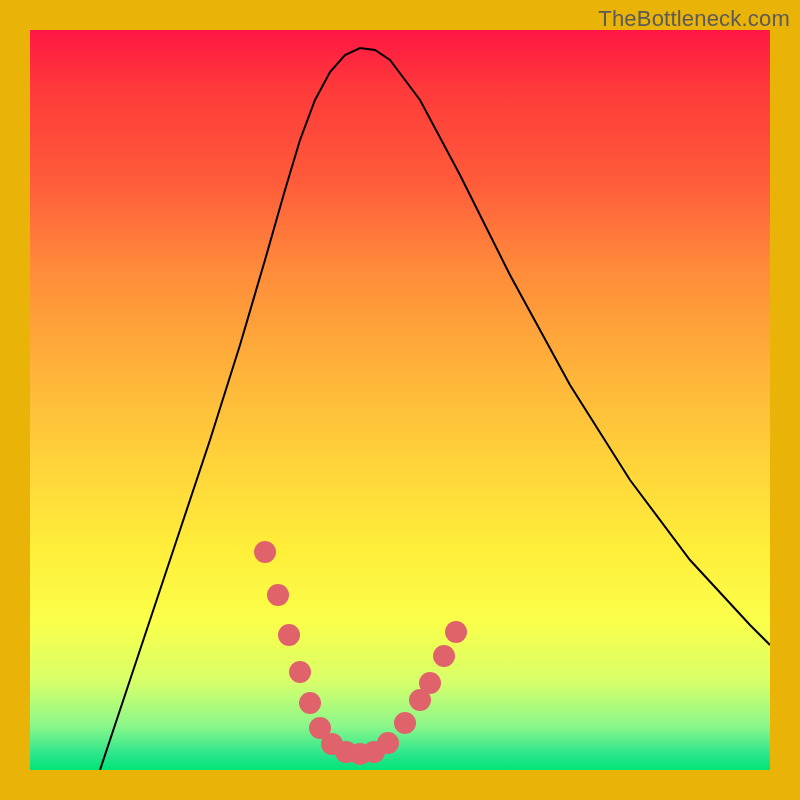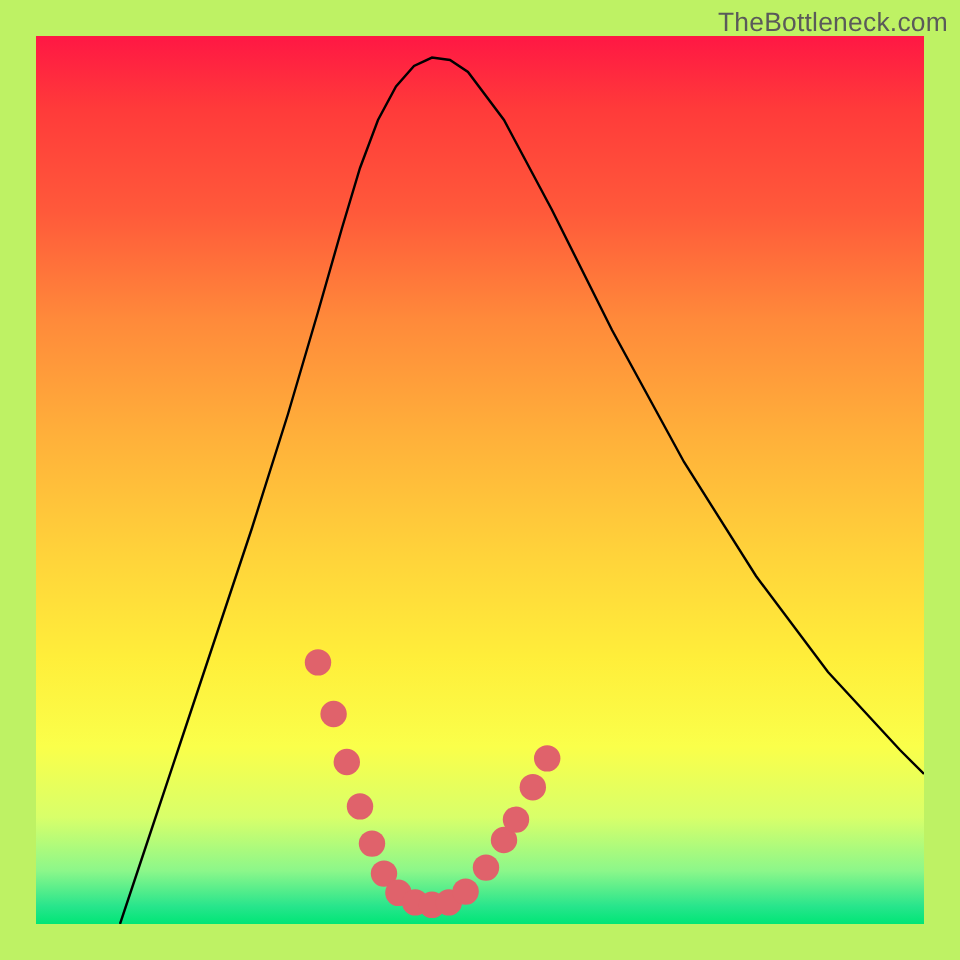--- a/index.html
+++ b/index.html
@@ -8,21 +8,21 @@
     background: #000;
     width: 800px;
     height: 800px;
     overflow: hidden;
     font-family: Arial, Helvetica, sans-serif;
   }
   .chart-wrap {
     position: relative;
     width: 800px;
     height: 800px;
-    background: #bef264;
+    background: #eab308;
   }
   .plot-area {
     position: absolute;
     left: 30px;
     top: 30px;
     width: 740px;
     height: 740px;
     background: linear-gradient(to bottom,
       #ff1744 0%,
       #ff3a3a 8%,

